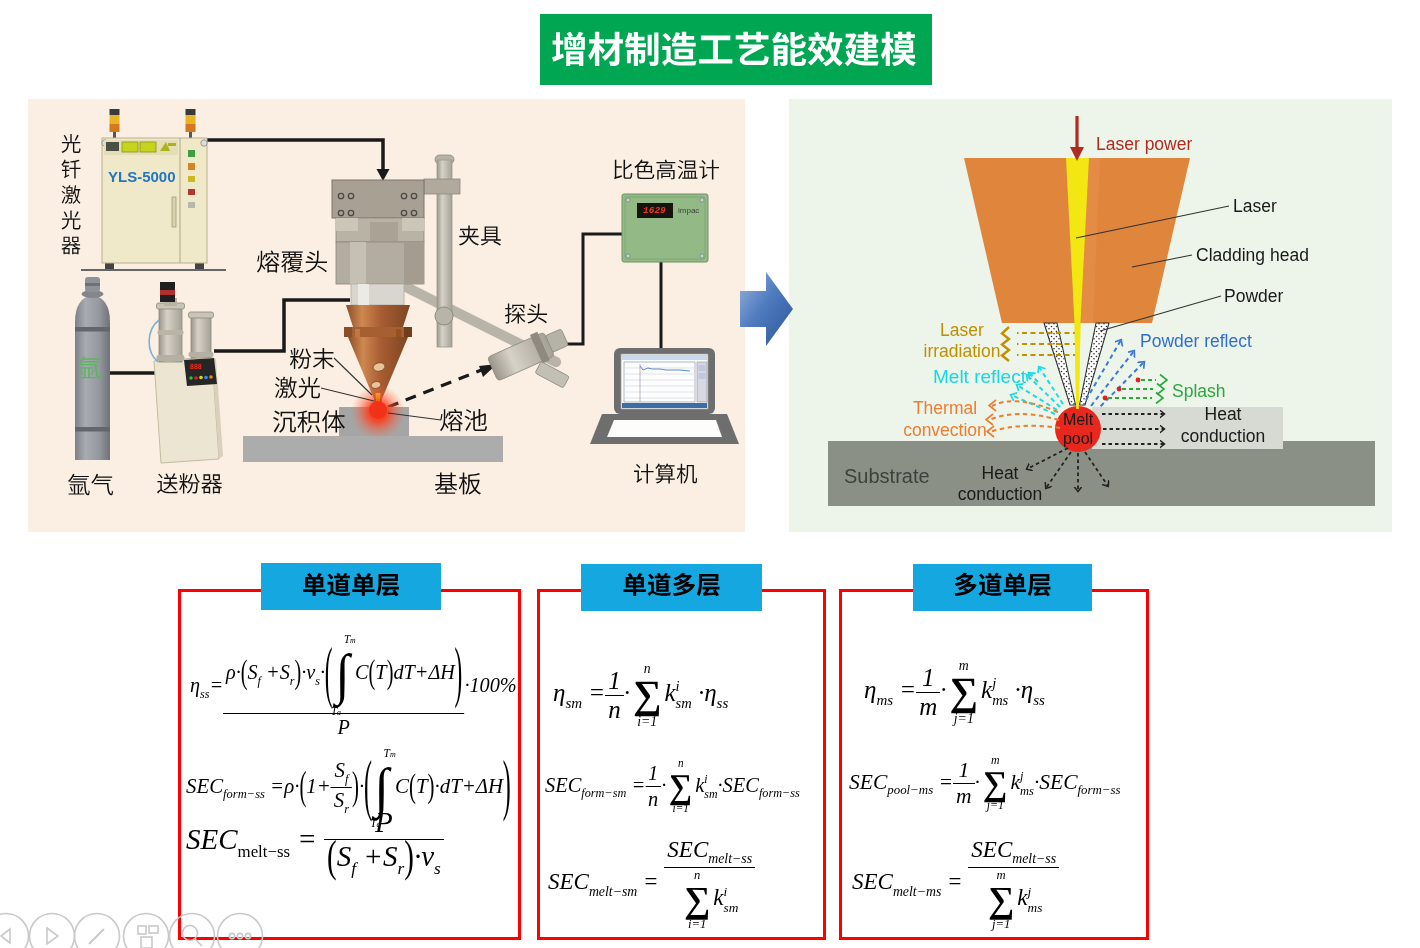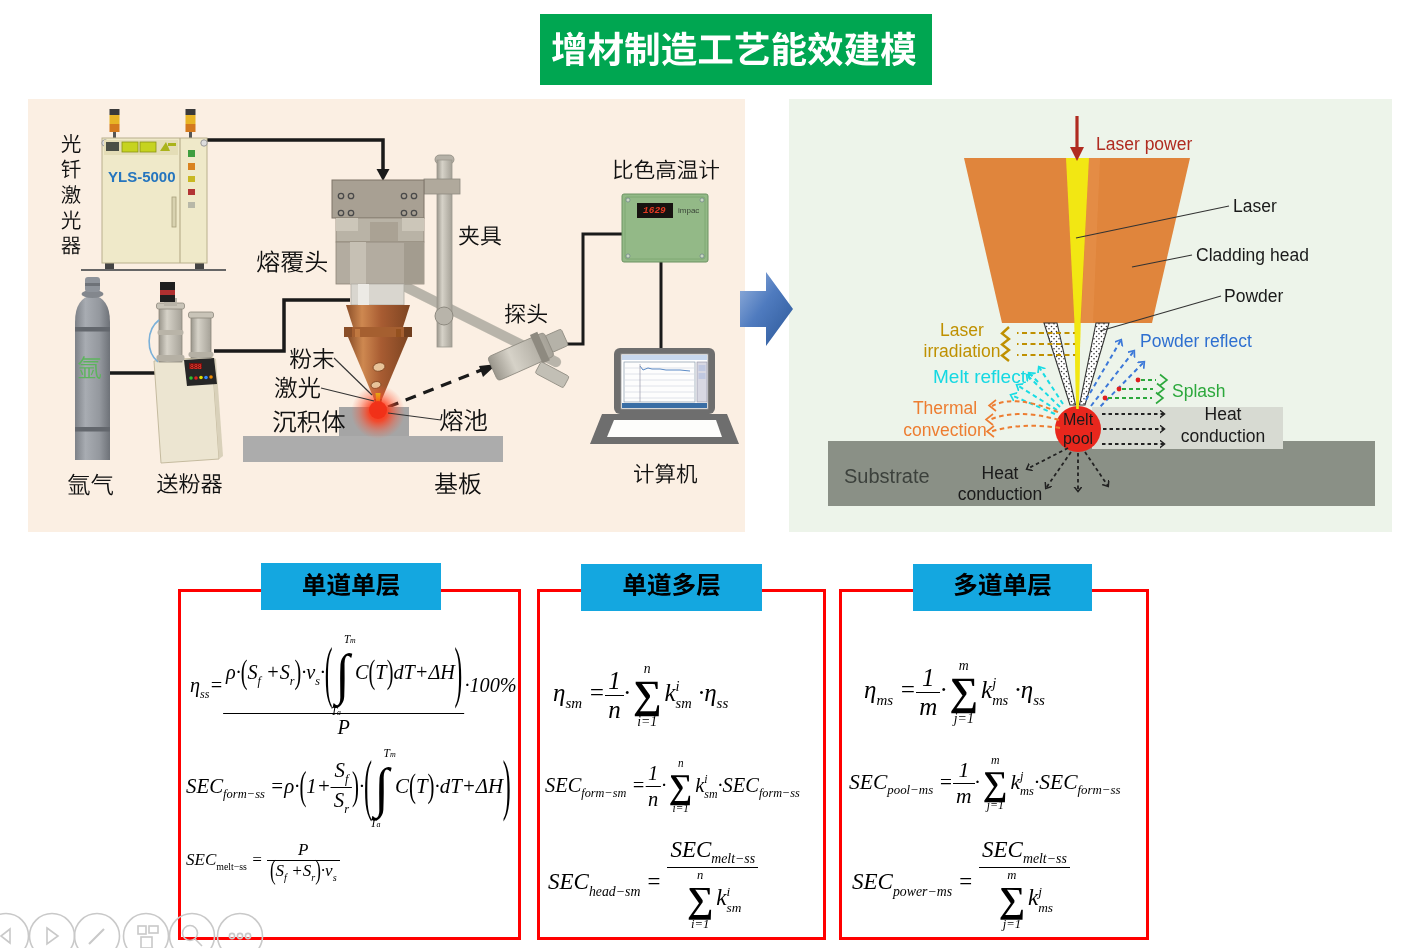--- a/index.html
+++ b/index.html
@@ -385,20 +385,20 @@
 <path transform="matrix(0.023871 0 0 -0.023871 434.09 492.56)" fill="#111" d="M689 838V738H315V838H249V738H94V680H249V355H48V298H270C212 224 122 158 38 123C53 110 72 87 82 72C179 118 281 203 343 298H665C724 208 823 126 921 84C931 101 951 124 965 137C879 168 792 229 735 298H953V355H756V680H910V738H756V838ZM315 680H689V610H315ZM464 264V176H255V120H464V6H124V-51H881V6H532V120H747V176H532V264ZM315 558H689V484H315ZM315 432H689V355H315Z M1202 839V644H1060V582H1197C1164 441 1099 277 1034 194C1047 179 1063 149 1070 131C1118 201 1167 319 1202 440V-77H1265V466C1294 415 1328 350 1341 317L1383 368C1366 398 1290 514 1265 548V582H1387V644H1265V839ZM1880 817C1780 775 1586 751 1429 741V496C1429 338 1419 115 1308 -43C1323 -49 1350 -69 1362 -80C1473 78 1494 312 1495 478H1530C1561 351 1605 237 1667 142C1601 67 1523 11 1438 -24C1452 -37 1470 -62 1479 -78C1563 -39 1641 15 1706 88C1764 15 1834 -42 1918 -80C1929 -62 1949 -36 1965 -23C1879 11 1808 67 1749 140C1823 239 1879 367 1908 529L1866 542L1854 539H1495V687C1646 698 1820 720 1925 763ZM1832 478C1806 367 1763 273 1709 196C1656 277 1617 374 1590 478Z"></path>
 <path transform="matrix(0.021509 0 0 -0.021509 632.97 481.72)" fill="#111" d="M141 777C197 730 266 662 298 619L343 669C310 711 240 775 185 820ZM48 523V457H209V88C209 45 178 17 160 5C173 -9 191 -39 197 -56C212 -36 239 -16 425 116C419 129 407 156 403 175L276 89V523ZM629 836V503H373V435H629V-78H699V435H958V503H699V836Z M1246 460H1770V397H1246ZM1246 352H1770V288H1246ZM1246 565H1770V504H1246ZM1575 843C1547 766 1496 693 1436 645C1451 637 1478 623 1491 613H1296L1349 633C1342 653 1326 681 1309 706H1487V762H1216C1227 783 1238 804 1247 826L1184 843C1153 764 1098 686 1037 634C1053 626 1080 607 1092 597C1123 626 1154 664 1182 706H1239C1260 676 1280 638 1290 613H1179V241H1316V177C1316 168 1316 159 1314 149H1058V93H1293C1265 49 1204 4 1074 -29C1088 -42 1107 -65 1116 -79C1277 -32 1343 31 1369 93H1646V-77H1715V93H1947V149H1715V241H1839V613H1737L1789 637C1778 657 1759 682 1739 706H1938V762H1610C1621 783 1631 805 1639 828ZM1646 149H1383L1384 176V241H1646ZM1496 613C1524 638 1551 670 1576 706H1663C1691 676 1719 639 1732 613Z M2500 781V461C2500 305 2486 105 2350 -35C2365 -44 2391 -66 2401 -78C2545 70 2565 295 2565 461V718H2764V66C2764 -19 2770 -37 2786 -50C2801 -63 2823 -68 2841 -68C2854 -68 2877 -68 2891 -68C2912 -68 2929 -64 2943 -55C2957 -45 2965 -29 2970 -1C2973 24 2977 99 2977 156C2960 162 2939 172 2925 185C2924 117 2923 63 2921 40C2919 16 2916 7 2910 2C2905 -4 2897 -6 2888 -6C2878 -6 2865 -6 2857 -6C2849 -6 2843 -4 2838 0C2832 5 2831 24 2831 58V781ZM2223 839V622H2053V558H2214C2177 415 2102 256 2029 171C2041 156 2058 129 2065 111C2124 182 2181 302 2223 424V-77H2287V389C2328 339 2379 273 2400 239L2442 294C2420 321 2321 430 2287 464V558H2439V622H2287V839Z"></path>
 <path transform="matrix(0.021587 0 0 -0.021587 611.97 177.74)" fill="#111" d="M127 -69C149 -53 185 -38 459 50C456 66 454 96 455 117L203 41V460H455V527H203V828H133V63C133 21 110 -1 94 -11C106 -24 122 -53 127 -69ZM537 835V81C537 -24 563 -52 656 -52C675 -52 794 -52 814 -52C913 -52 931 15 940 214C921 219 893 232 875 246C868 59 862 12 809 12C783 12 683 12 662 12C615 12 606 22 606 79V382C717 443 838 517 923 590L866 648C805 586 703 510 606 452V835Z M1477 498V315H1239V498ZM1543 498H1793V315H1543ZM1604 688C1574 644 1534 596 1496 561H1224C1264 600 1302 643 1336 688ZM1357 841C1288 704 1166 581 1041 504C1054 491 1073 457 1079 442C1111 463 1142 488 1173 514V76C1173 -36 1221 -62 1375 -62C1410 -62 1732 -62 1770 -62C1916 -62 1945 -17 1961 138C1942 141 1914 152 1896 163C1885 29 1869 0 1770 0C1701 0 1423 0 1369 0C1260 0 1239 15 1239 75V251H1793V204H1859V561H1578C1625 610 1672 668 1706 722L1662 753L1648 749H1378C1392 772 1406 795 1418 818Z M2282 563H2723V466H2282ZM2215 614V415H2792V614ZM2445 826C2455 798 2466 762 2476 732H2060V673H2937V732H2548C2538 764 2522 807 2508 841ZM2098 357V-77H2163V299H2836V-4C2836 -16 2831 -19 2819 -20C2807 -20 2762 -21 2718 -19C2727 -33 2736 -54 2740 -70C2803 -70 2844 -70 2869 -62C2894 -52 2903 -38 2903 -4V357ZM2283 236V-18H2346V33H2704V236ZM2346 185H2644V84H2346Z M3437 577H3792V472H3437ZM3437 736H3792V632H3437ZM3374 793V415H3857V793ZM3099 778C3163 750 3242 705 3281 671L3319 725C3279 758 3198 801 3135 826ZM3040 506C3105 477 3185 430 3225 397L3261 452C3221 485 3140 529 3076 554ZM3067 -19 3124 -61C3180 31 3248 158 3298 263L3249 304C3195 191 3119 58 3067 -19ZM3253 11V-49H3960V11H3890V324H3340V11ZM3402 11V265H3507V11ZM3560 11V265H3666V11ZM3720 11V265H3826V11Z M4141 777C4197 730 4266 662 4298 619L4343 669C4310 711 4240 775 4185 820ZM4048 523V457H4209V88C4209 45 4178 17 4160 5C4173 -9 4191 -39 4197 -56C4212 -36 4239 -16 4425 116C4419 129 4407 156 4403 175L4276 89V523ZM4629 836V503H4373V435H4629V-78H4699V435H4958V503H4699V836Z"></path>
 <path transform="matrix(0.023389 0 0 -0.023389 67.13 493.42)" fill="#111" d="M253 637V585H854V637ZM627 291C609 228 574 137 547 82L593 69C623 122 657 206 684 276ZM117 277C151 215 182 132 193 78L248 93C237 147 204 229 169 290ZM253 838C207 719 126 604 37 531C53 523 81 503 94 492C152 545 209 617 256 697H931V750H284C296 773 307 797 317 821ZM144 524V470H725C734 157 758 -78 886 -78C942 -78 956 -31 963 98C949 105 931 121 917 135C916 45 909 -15 891 -15C813 -16 791 249 787 524ZM452 1H345V344H452ZM99 395V344H286V1H60V-50H732V1H511V344H678V395Z M1253 588V530H1854V588ZM1261 841C1212 695 1129 555 1031 466C1048 456 1078 436 1091 425C1152 487 1210 571 1258 665H1926V725H1287C1302 757 1315 790 1327 824ZM1154 447V387H1703C1716 125 1752 -77 1882 -77C1939 -77 1955 -32 1961 87C1946 95 1926 110 1913 125C1911 40 1905 -12 1886 -12C1805 -12 1776 217 1769 447Z"></path>
 <path transform="matrix(0.022109 0 0 -0.022109 156.36 491.90)" fill="#111" d="M411 813C442 763 479 696 497 656L556 683C537 721 499 787 467 835ZM80 793C134 738 199 662 230 613L286 651C254 698 188 773 133 826ZM792 838C768 781 727 702 692 648H351V586H591V470L590 435H319V372H582C563 283 505 184 326 111C342 98 363 75 372 60C523 129 596 215 630 300C714 221 809 125 859 66L907 113C850 177 739 282 649 364L651 372H946V435H658L659 469V586H916V648H760C793 698 830 761 859 816ZM245 498H50V435H180V113C136 98 83 49 29 -15L78 -78C127 -7 174 55 205 55C227 55 261 19 302 -9C374 -56 459 -66 589 -66C689 -66 879 -60 949 -56C951 -34 962 1 971 19C870 9 718 0 591 0C474 0 387 7 320 50C286 72 264 91 245 104Z M1781 821 1720 809C1757 627 1811 510 1919 407C1928 427 1948 448 1966 462C1867 551 1815 653 1781 821ZM1056 755C1076 688 1099 599 1107 541L1160 555C1151 612 1128 699 1106 767ZM1357 775C1342 709 1312 612 1287 553L1334 538C1361 594 1393 685 1418 758ZM1047 493V430H1187C1152 321 1090 196 1033 127C1045 111 1062 83 1070 64C1117 124 1165 221 1201 320V-78H1264V306C1301 258 1347 194 1365 163L1407 215C1387 241 1298 345 1264 379V430H1400V456C1411 441 1424 412 1428 399L1460 428V375H1586C1566 184 1509 51 1378 -27C1391 -39 1416 -64 1424 -76C1563 17 1627 160 1651 375H1808C1795 123 1781 28 1759 4C1751 -7 1742 -9 1725 -9C1709 -9 1668 -8 1624 -4C1634 -21 1640 -47 1641 -66C1686 -69 1730 -69 1754 -67C1782 -65 1799 -58 1816 -37C1846 -2 1860 104 1874 406C1875 416 1876 438 1876 438H1470C1556 528 1607 653 1636 804L1572 814C1547 665 1493 543 1400 465V493H1264V838H1201V493Z M2191 734H2371V584H2191ZM2130 793V525H2435V793ZM2617 734H2808V584H2617ZM2556 793V525H2873V793ZM2615 484C2659 468 2712 441 2745 418H2446C2471 451 2491 485 2508 519L2440 532C2423 494 2399 456 2366 418H2053V358H2308C2238 295 2146 238 2032 196C2045 184 2063 161 2070 146L2130 171V-78H2192V-48H2370V-73H2434V229H2237C2299 268 2352 312 2395 358H2584C2628 310 2687 265 2752 229H2557V-78H2619V-48H2808V-73H2873V173L2926 155C2936 171 2954 196 2969 209C2859 236 2743 292 2666 358H2948V418H2772L2798 446C2765 472 2701 503 2650 521ZM2192 11V170H2370V11ZM2619 11V170H2808V11Z"></path>
 <path transform="matrix(0.024838 0 0 -0.024838 77.08 376.94)" fill="#5CB45C" d="M253 637V585H854V637ZM627 291C609 228 574 137 547 82L593 69C623 122 657 206 684 276ZM117 277C151 215 182 132 193 78L248 93C237 147 204 229 169 290ZM253 838C207 719 126 604 37 531C53 523 81 503 94 492C152 545 209 617 256 697H931V750H284C296 773 307 797 317 821ZM144 524V470H725C734 157 758 -78 886 -78C942 -78 956 -31 963 98C949 105 931 121 917 135C916 45 909 -15 891 -15C813 -16 791 249 787 524ZM452 1H345V344H452ZM99 395V344H286V1H60V-50H732V1H511V344H678V395Z"></path>
 </svg>
 
 <div class="fx" style="left:190px;top:634px;font-size:22px;transform:scaleX(0.92);transform-origin:0 50%">η<span class="sb">ss</span>=<span class="fr"><span class="n">ρ·<span class="p1">(</span>S<span class="sb">f</span> +S<span class="sb">r</span><span class="p1">)</span>·v<span class="sb">s</span>·<span class="p2">(</span><span class="itg"><span class="tm">T<span style="font-size:70%">m</span></span><span class="s">∫</span><span class="ta">T<span style="font-size:70%">a</span></span></span>C<span class="p1">(</span>T<span class="p1">)</span>dT+ΔH<span class="p2">)</span></span><span class="d">P</span></span>·100%</div>
 <div class="fx" style="left:186px;top:749px;font-size:21.5px;transform:scaleX(0.97);transform-origin:0 50%">SEC<span class="sb">form−ss</span> =ρ·<span class="p3">(</span>1+<span class="fr"><span class="n">S<span class="sb">f</span></span><span class="d">S<span class="sb">r</span></span></span><span class="p3">)</span>·<span class="p2">(</span><span class="itg"><span class="tm">T<span style="font-size:70%">m</span></span><span class="s">∫</span><span class="ta">T<span style="font-size:70%">a</span></span></span>C<span class="p1">(</span>T<span class="p1">)</span>·dT+ΔH<span class="p2">)</span></div>
-<div class="fx" style="left:186px;top:840px;font-size:17px">SEC<span class="sbr">melt−ss</span> = <span class="fr"><span class="n">P</span><span class="d"><span class="p1">(</span>S<span class="sb">f</span> +S<span class="sb">r</span><span class="p1">)</span>·v<span class="sb">s</span></span></span></div>
+<div class="fx" style="left:186px;top:806px;font-size:29px">SEC<span class="sbr">melt−ss</span> = <span class="fr"><span class="n">P</span><span class="d"><span class="p1">(</span>S<span class="sb">f</span> +S<span class="sb">r</span><span class="p1">)</span>·v<span class="sb">s</span></span></span></div>
 <div class="fx" style="left:553px;top:661px;font-size:25px">η<span class="sb">sm</span> =<span class="fr"><span class="n">1</span><span class="d">n</span></span>·<span class="sum"><span class="t">n</span><span class="s">∑</span><span class="t">i=1</span></span>k<span class="kss"><span>i</span><span>sm</span></span> ·η<span class="sb">ss</span></div>
 <div class="fx" style="left:545px;top:757px;font-size:21.5px;transform:scaleX(0.95);transform-origin:0 50%">SEC<span class="sb">form−sm</span> =<span class="fr"><span class="n">1</span><span class="d">n</span></span>·<span class="sum"><span class="t">n</span><span class="s">∑</span><span class="t">i=1</span></span>k<span class="kss"><span>i</span><span>sm</span></span>·SEC<span class="sb">form−ss</span></div>
-<div class="fx" style="left:548px;top:837px;font-size:23px">SEC<span class="sb">head−sm</span> = <span class="fr"><span class="n">SEC<span class="sb">melt−ss</span></span><span class="d"><span class="sum"><span class="t">n</span><span class="s">∑</span><span class="t">i=1</span></span>k<span class="kss"><span>i</span><span>sm</span></span></span></span></div>
+<div class="fx" style="left:548px;top:837px;font-size:23px">SEC<span class="sb">melt−sm</span> = <span class="fr"><span class="n">SEC<span class="sb">melt−ss</span></span><span class="d"><span class="sum"><span class="t">n</span><span class="s">∑</span><span class="t">i=1</span></span>k<span class="kss"><span>i</span><span>sm</span></span></span></span></div>
 <div class="fx" style="left:864px;top:658px;font-size:25px">η<span class="sb">ms</span> =<span class="fr"><span class="n">1</span><span class="d">m</span></span>·<span class="sum"><span class="t">m</span><span class="s">∑</span><span class="t">j=1</span></span>k<span class="kss"><span>j</span><span>ms</span></span> ·η<span class="sb">ss</span></div>
 <div class="fx" style="left:849px;top:754px;font-size:21.5px">SEC<span class="sb">pool−ms</span> =<span class="fr"><span class="n">1</span><span class="d">m</span></span>·<span class="sum"><span class="t">m</span><span class="s">∑</span><span class="t">j=1</span></span>k<span class="kss"><span>j</span><span>ms</span></span>·SEC<span class="sb">form−ss</span></div>
-<div class="fx" style="left:852px;top:837px;font-size:23px">SEC<span class="sb">power−ms</span> = <span class="fr"><span class="n">SEC<span class="sb">melt−ss</span></span><span class="d"><span class="sum"><span class="t">m</span><span class="s">∑</span><span class="t">j=1</span></span>k<span class="kss"><span>j</span><span>ms</span></span></span></span></div>
+<div class="fx" style="left:852px;top:837px;font-size:23px">SEC<span class="sb">melt−ms</span> = <span class="fr"><span class="n">SEC<span class="sb">melt−ss</span></span><span class="d"><span class="sum"><span class="t">m</span><span class="s">∑</span><span class="t">j=1</span></span>k<span class="kss"><span>j</span><span>ms</span></span></span></span></div>
 </div>
 
 </body></html>

